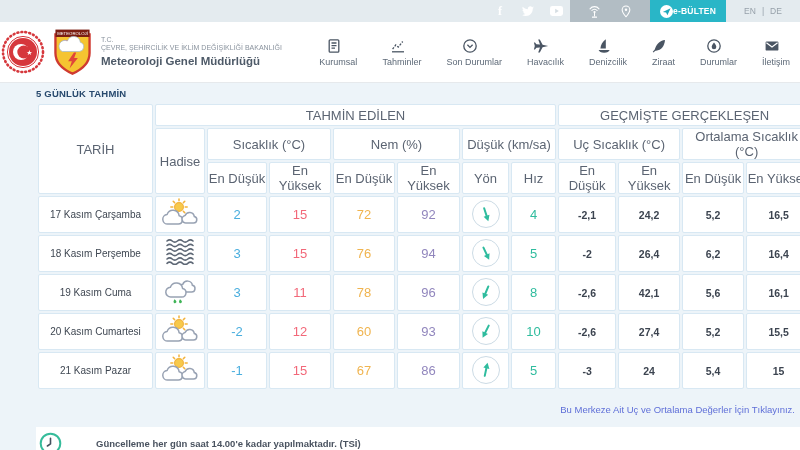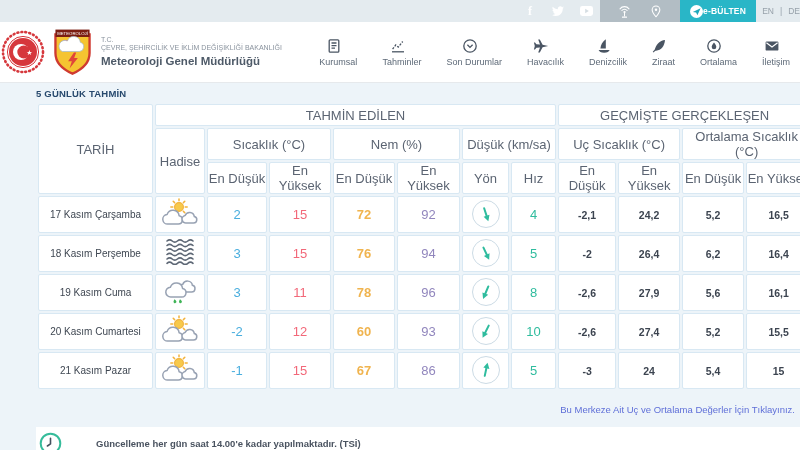--- a/index.html
+++ b/index.html
@@ -6,21 +6,21 @@
   body{width:800px;height:450px;font-family:"Liberation Sans",sans-serif;background:#edf4f9;overflow:hidden;position:relative;}
   
   .topbar{height:22px;background:#e4ebef;display:flex;align-items:stretch;}
   .tb-spacer{flex:1;}
   .tb-social{width:28px;display:flex;align-items:center;justify-content:center;cursor:pointer;}
   .tb-f{color:#fff;font-weight:bold;font-size:12px;font-family:"Liberation Serif",serif;}
   .tb-gray{width:80px;background:#b2bdc4;display:flex;align-items:center;justify-content:space-evenly;}
   .tb-gray span{display:flex;cursor:pointer;}
   .tb-ebulten{width:76px;background:var(--ebulten-teal);display:flex;align-items:center;justify-content:center;cursor:pointer;}
   .tb-ebulten .eb-label{color:#fff;font-size:8.5px;font-weight:bold;letter-spacing:.2px;}
-  .tb-lang{width:44px;display:flex;align-items:center;justify-content:flex-end;gap:6px;font-size:8.5px;color:#97a1aa;}
+  .tb-lang{width:74px;display:flex;align-items:center;justify-content:center;gap:6px;font-size:8.5px;color:#97a1aa;}
   .tb-lang a{cursor:pointer;color:#97a1aa;text-decoration:none;}
   
   .header{height:60px;background:#fff;display:flex;align-items:center;border-bottom:1px solid #e6e9ec;}
   .logos{display:flex;align-items:center;gap:7px;}
   .agency{margin-left:9px;line-height:1.25;}
   .agency .l1,.agency .l2{font-size:7px;color:#8a939e;}
   .agency .l3{font-size:11.5px;font-weight:bold;color:#4e5a68;margin-top:1px;}
   .mainnav{margin-left:auto;display:flex;gap:17px;padding-right:10px;align-items:flex-end;}
   .nav-item{display:flex;flex-direction:column;align-items:center;gap:3px;cursor:pointer;}
   .nav-ico{height:16px;display:flex;align-items:center;}
@@ -30,21 +30,21 @@
   .section-title{font-size:9.5px;font-weight:bold;color:var(--title-navy);letter-spacing:.2px;margin:2px 0 3px 0;}
   table.fc{border-collapse:separate;border-spacing:2px;table-layout:fixed;width:777px;}
   table.fc th,table.fc td{box-sizing:border-box;background:#fff;border:1px solid #d8e8f3;border-radius:2px;text-align:center;vertical-align:middle;padding:0;overflow:hidden;}
   table.fc thead th{font-size:13px;font-weight:normal;color:#5b6472;height:22px;}
   th.h-min{color:var(--min-blue);} th.h-max{color:var(--max-red);}
   th.h-hmin{color:var(--hum-min-orange);} th.h-hmax{color:var(--hum-max-purple);}
   table.fc tbody td{height:37px;}
   .c-date{font-size:10px;color:#3f4752;}
   .c-num{font-size:13px;}
   .v-min{color:var(--min-blue);} .v-max{color:var(--max-red);}
-  .v-hmin{color:var(--hum-min-orange);font-weight:bold;} .v-hmax{color:var(--hum-max-purple);}
+  .v-hmin{color:var(--hum-min-orange);} .v-hmax{color:var(--hum-max-purple);}
   .v-wind{color:var(--wind-teal);}
   .c-past{font-size:10.5px;font-weight:bold;color:#3c4450;}
   .wind-circle{display:inline-flex;width:26px;height:26px;border:1.5px solid #ccdbe5;border-radius:50%;align-items:center;justify-content:center;}
   .link-row{height:36px;display:flex;align-items:center;justify-content:flex-end;}
   .link-row a{font-size:9.5px;color:var(--link-blue);text-decoration:none;cursor:pointer;}
   .update-bar{background:#fff;height:33px;display:flex;align-items:center;padding-left:3px;width:777px;box-sizing:border-box;text-align:right;}
   .update-text{margin-left:34px;font-size:9.5px;font-weight:bold;color:#4a5360;}
   .dotted-div{border-bottom:1.5px dotted #c3ced6;margin-top:7px;width:790px;margin-left:-8px;}
 </style>
 </head>
@@ -191,21 +191,21 @@
         </span>
         <span class="nav-label">Ziraat</span>
       </div>
       <div class="nav-item">
         <span class="nav-ico">
           <svg width="16" height="16" viewBox="0 0 16 16">
             <circle cx="8" cy="8" r="6.2" fill="none" stroke="#4a5563" stroke-width="1.3"></circle>
             <path d="M8 4.6 c1.5 1.9 2.3 3.2 2.3 4.3 a2.3 2.3 0 0 1-4.6 0 c0-1.1 0.8-2.4 2.3-4.3 Z" fill="#4a5563"></path>
           </svg>
         </span>
-        <span class="nav-label">Ortalama</span>
+        <span class="nav-label">Durumlar</span>
       </div>
       <div class="nav-item">
         <span class="nav-ico">
           <svg width="16" height="16" viewBox="0 0 16 16">
             <rect x="1.6" y="3.6" width="12.8" height="9" rx="1.2" fill="#4a5563"></rect>
             <path d="M2.4 4.8 L8 9 L13.6 4.8" fill="none" stroke="#fff" stroke-width="1.2"></path>
           </svg>
         </span>
         <span class="nav-label">İletişim</span>
       </div>
@@ -330,21 +330,21 @@
           <td class="c-num v-hmin">78</td>
           <td class="c-num v-hmax">96</td>
           <td><span class="wind-circle">
               <svg width="24" height="24" viewBox="0 0 24 24" style="transform:rotate(203deg)">
                 <line x1="12" y1="18" x2="12" y2="9" stroke="#2fbc9e" stroke-width="2" stroke-linecap="round"></line>
                 <path d="M12 4.5 L8.9 10.2 L15.1 10.2 Z" fill="#2fbc9e"></path>
               </svg>
             </span></td>
           <td class="c-num v-wind">8</td>
           <td class="c-past">-2,6</td>
-          <td class="c-past">27,9</td>
+          <td class="c-past">42,1</td>
           <td class="c-past">5,6</td>
           <td class="c-past">16,1</td>
         </tr>
         <tr>
           <td class="c-date">20 Kasım Cumartesi</td>
           <td><svg width="40" height="30" viewBox="0 0 40 30">
               <g stroke="#f2b33d" stroke-width="1.5" stroke-linecap="round">
                 <line x1="19" y1="2.8" x2="19" y2="0.9"></line>
                 <line x1="23.4" y1="4.6" x2="24.8" y2="3.2"></line>
                 <line x1="25.2" y1="9" x2="27.2" y2="9"></line>

